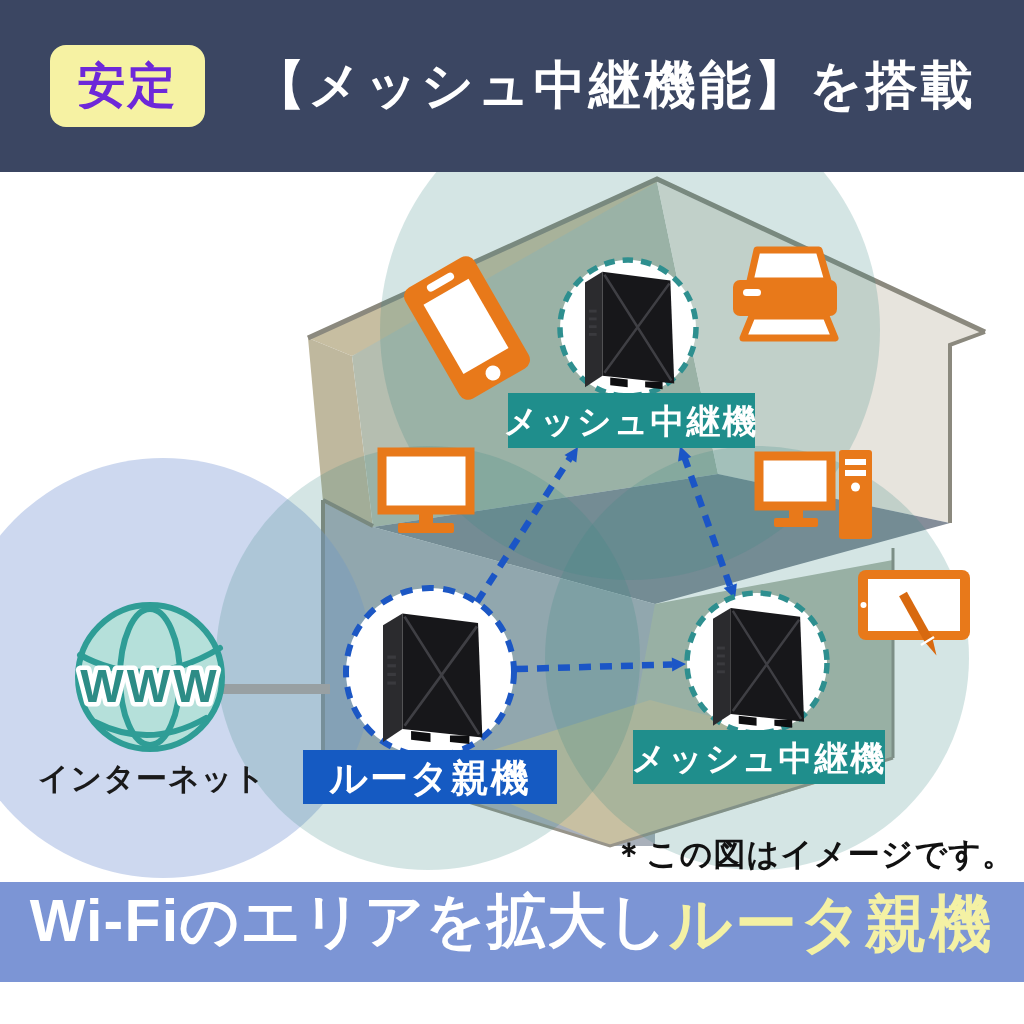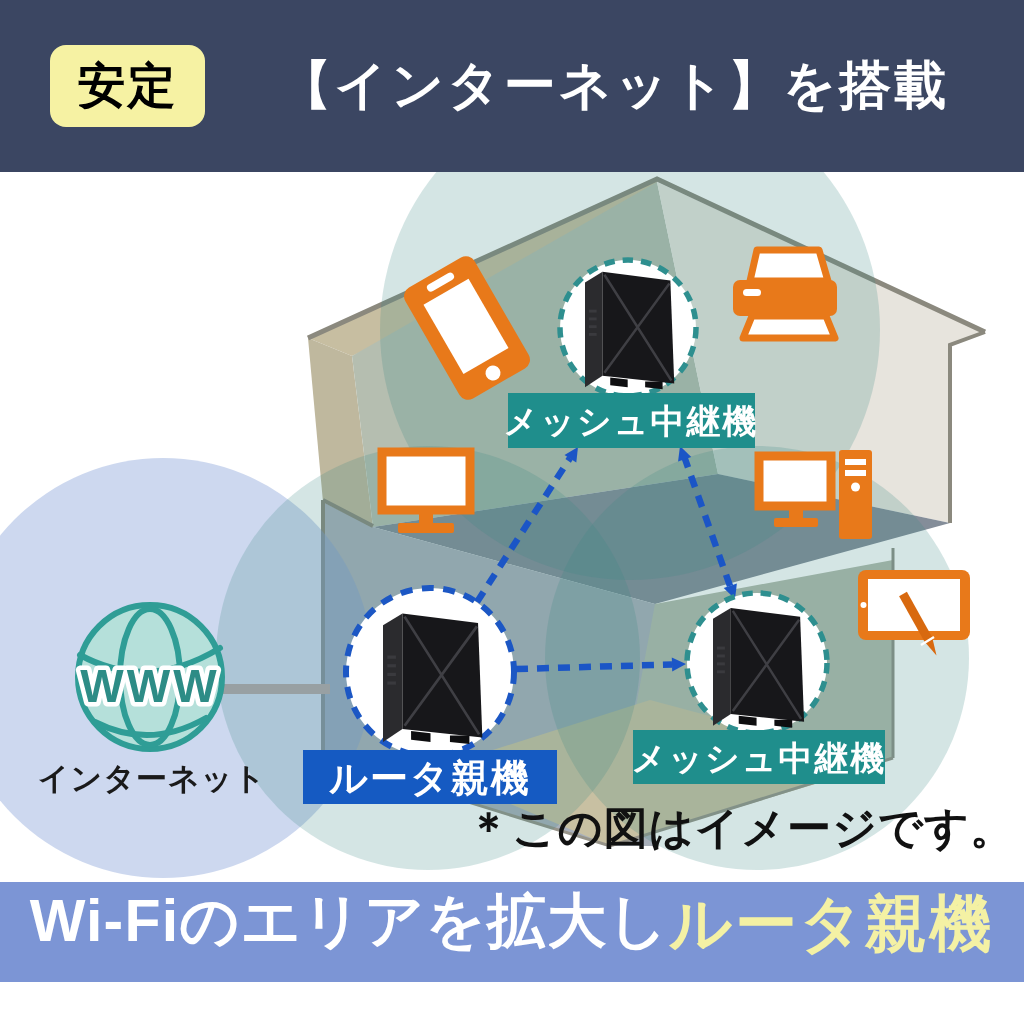--- a/index.html
+++ b/index.html
@@ -4,29 +4,29 @@
 <style>
   html,body{margin:0;padding:0;}
   body{width:1024px;height:1024px;font-family:"Liberation Sans","DejaVu Sans",sans-serif;}
   .page{position:relative;width:1024px;height:1024px;background:#ffffff;overflow:hidden;}
 
   
   .banner-top{position:absolute;top:0;left:0;width:1024px;height:172px;background:#3B4662;
     display:flex;align-items:center;}
   .badge{margin-left:50px;width:155px;height:82px;background:#F6F2A3;border-radius:16px;
     display:flex;align-items:center;justify-content:center;
-    font-size:48px;font-weight:bold;color:#000000;letter-spacing:2px;flex:0 0 auto;}
+    font-size:48px;font-weight:bold;color:#6d28d9;letter-spacing:2px;flex:0 0 auto;}
   .banner-title{flex:1;text-align:center;color:#ffffff;font-size:52px;font-weight:bold;
     letter-spacing:0.06em;white-space:nowrap;}
 
   
   .diagram{position:absolute;top:0;left:0;width:1024px;height:1024px;}
 
   
-  .note{position:absolute;top:799px;right:9px;font-size:44px;font-weight:600;color:#111111;
+  .note{position:absolute;top:833px;right:9px;font-size:32px;font-weight:600;color:#111111;
     letter-spacing:1px;white-space:nowrap;}
 
   
   .banner-bottom{position:absolute;top:882px;left:0;width:1024px;height:100px;background:#7C95D5;
     display:flex;align-items:flex-start;justify-content:center;white-space:nowrap;}
   .banner-bottom .t-white{color:#ffffff;font-size:59px;font-weight:bold;letter-spacing:0.02em;}
   .banner-bottom .t-yellow{color:#F4F1A4;font-size:62px;font-weight:bold;letter-spacing:0.04em;}
 </style>
 </head>
 <body>
@@ -147,21 +147,21 @@
       <text x="759" y="770" text-anchor="middle" font-size="34" font-weight="bold" fill="#ffffff" letter-spacing="2">メッシュ中継機</text>
     </g>
     <g>
       <rect x="303" y="750" width="254" height="54" fill="#155AC2"></rect>
       <text x="430" y="791" text-anchor="middle" font-size="38" font-weight="bold" fill="#ffffff" letter-spacing="2">ルータ親機</text>
     </g>
   </svg>
 
   <div class="banner-top">
     <div class="badge">安定</div>
-    <div class="banner-title">【インターネット】を搭載</div>
+    <div class="banner-title">【メッシュ中継機能】を搭載</div>
   </div>
 
   <div class="note">＊この図はイメージです。</div>
 
   <div class="banner-bottom">
     <span class="t-white">Wi-Fiのエリアを拡大し</span>
       <span class="t-yellow">ルータ親機</span>
   </div>
 
 </div>

